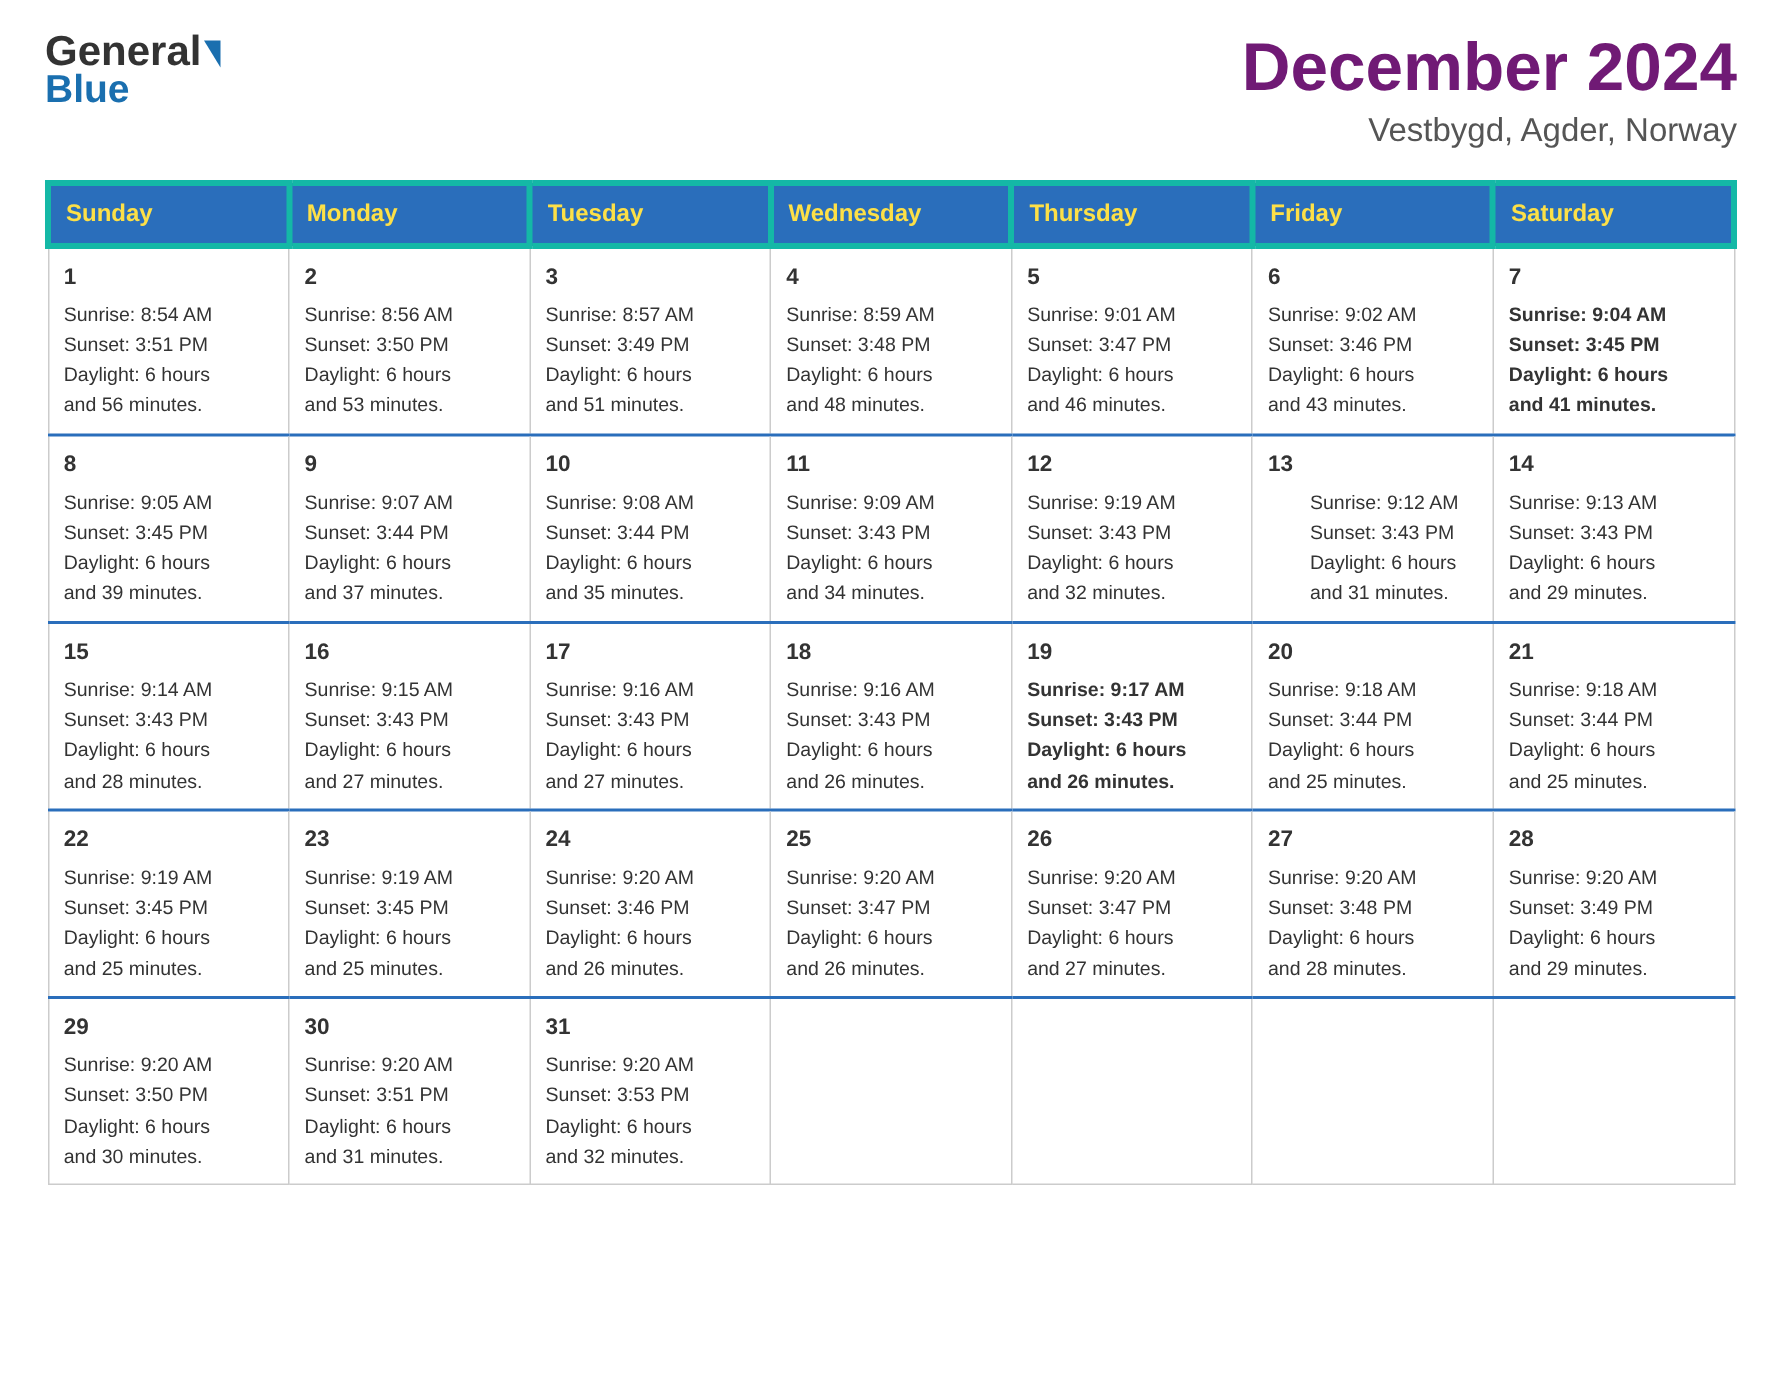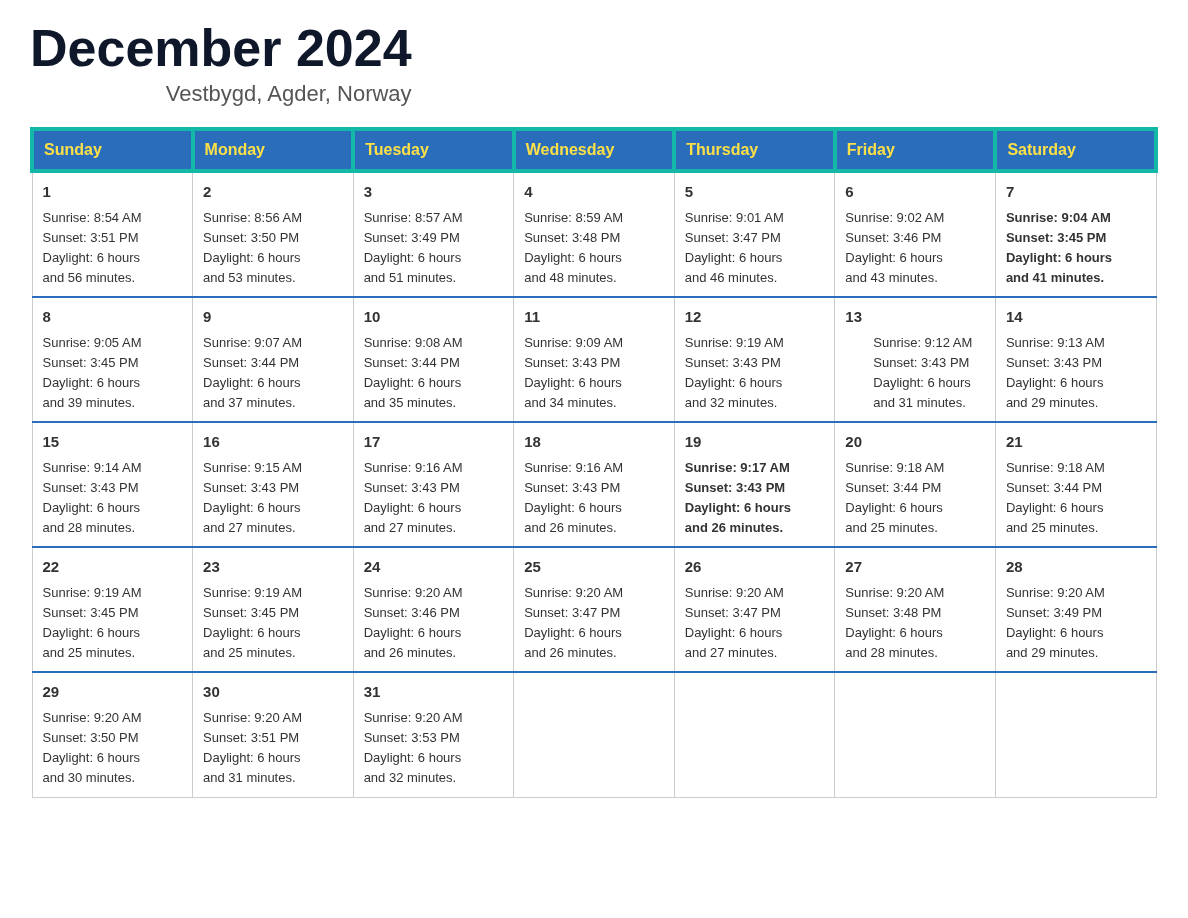--- a/index.html
+++ b/index.html
@@ -30,23 +30,23 @@
     .logo-blue-line {
       color: #1a6faf;
       font-size: 28px;
       font-weight: bold;
       margin-top: -4px;
     }
     .title-block {
       text-align: right;
     }
     .month-title {
-      font-size: 52px;
-      font-weight: bold;
-      color: #0f172a;
+      font-size: 45px;
+      font-weight: bold;
+      color: #701a75;
       line-height: 1.1;
     }
     .location {
       font-size: 22px;
       color: #555;
       margin-top: 4px;
     }
     table {
       width: 100%;
       border-collapse: collapse;
@@ -86,20 +86,26 @@
       border-bottom: 2px solid #2a6ebb;
     }
     .empty-cell {
       background: #fff;
     }
   </style>
 </head>
 <body>
 
 <div class="header">
+  <div class="logo">
+    <div class="logo-text">
+      <span style="color:#333;">General</span><span style="display:inline-block;width:0;height:0;border-left:11px solid transparent;border-right:0px solid transparent;border-top:18px solid #1a6faf;margin-left:2px;vertical-align:middle;"></span>
+    </div>
+    <div class="logo-blue-line" style="color:#1a6faf;font-size:26px;font-weight:bold;">Blue</div>
+  </div>
   <div class="title-block">
     <div class="month-title">December 2024</div>
     <div class="location">Vestbygd, Agder, Norway</div>
   </div>
 </div>
 
 <table>
   <thead>
     <tr id="header-row">
     <th>Sunday</th>

